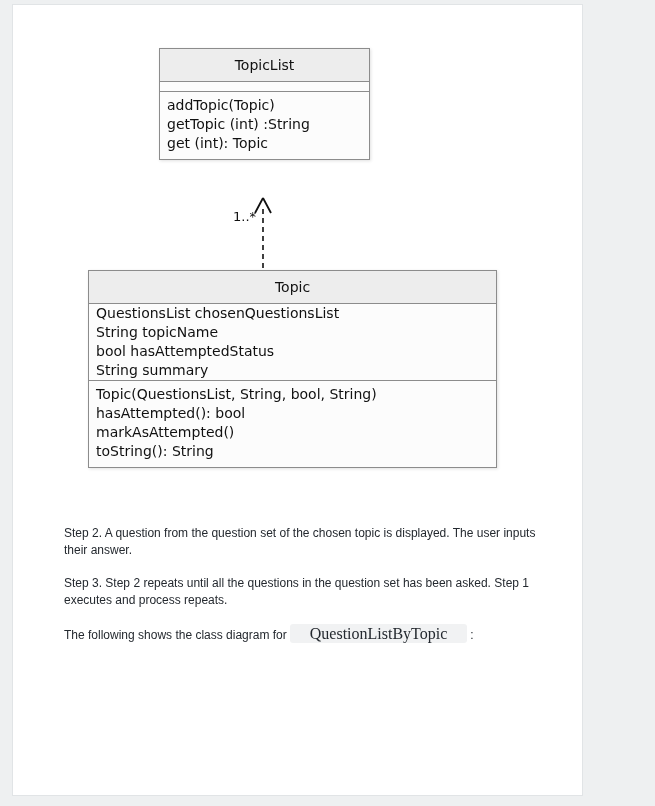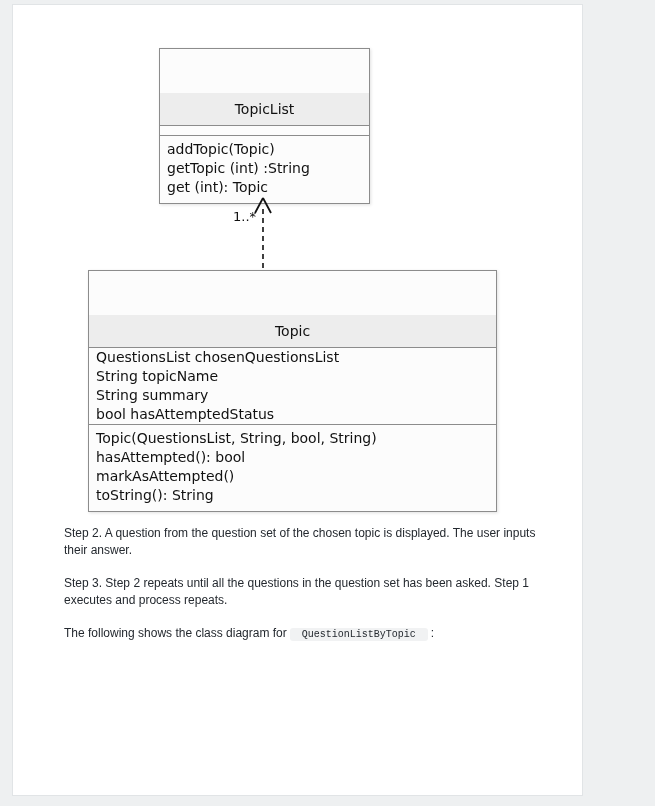--- a/index.html
+++ b/index.html
@@ -28,21 +28,20 @@
     font-family:"DejaVu Sans",sans-serif;
     font-size:14px;
     color:#111;
   }
   .cls-title{
     height:32px;
     line-height:32px;
     text-align:center;
     background:#ededed;
     border-bottom:1px solid #8c8c8c;
-    margin-top:44px;
   }
   .cls-attrs{
     border-bottom:1px solid #8c8c8c;
     padding:0 7px;
     line-height:19px;
   }
   .cls-attrs.empty{height:9px;padding:0;}
   .cls-methods{
     padding:4px 7px 6px 7px;
     line-height:19px;
@@ -55,25 +54,25 @@
     font-family:"DejaVu Sans",sans-serif;
     font-size:13px;color:#111;
   }
   
   .doc-text{
     position:absolute;left:51px;top:504px;width:492px;
     font-size:12px;line-height:17px;color:#24292f;
   }
   .doc-text p{margin:16px 0 14px 0;}
   code.inline-code{
-    font-family:Liberation Mono, monospace;
-    font-size:10px;
+    font-family:Liberation Serif, serif;
+    font-size:16px;
     background:#f1f2f3;
     border-radius:3px;
-    padding:1px 12px;
+    padding:1px 20px;
     margin:0 3px;
     color:#24292f;
   }
 </style>
 </head>
 <body>
 
 <div class="page">
   <div class="content">
 
@@ -91,22 +90,22 @@
       <line x1="15" y1="12" x2="15" y2="74" stroke="#111" stroke-width="1.6" stroke-dasharray="5,4"></line>
       <path d="M15 1 L7 16 M15 1 L23 16" stroke="#111" stroke-width="1.8" fill="none"></path>
     </svg>
     <div class="mult">1..*</div>
 
     <div class="cls box-topic">
       <div class="cls-title">Topic</div>
       <div class="cls-attrs">
         <div>QuestionsList chosenQuestionsList</div>
         <div>String topicName</div>
+        <div>bool hasAttemptedStatus</div>
         <div>String summary</div>
-        <div>bool hasAttemptedStatus</div>
       </div>
       <div class="cls-methods">
         <div>Topic(QuestionsList, String, bool, String)</div>
         <div>hasAttempted(): bool</div>
         <div>markAsAttempted()</div>
         <div>toString(): String</div>
       </div>
     </div>
 
     <div class="doc-text">

